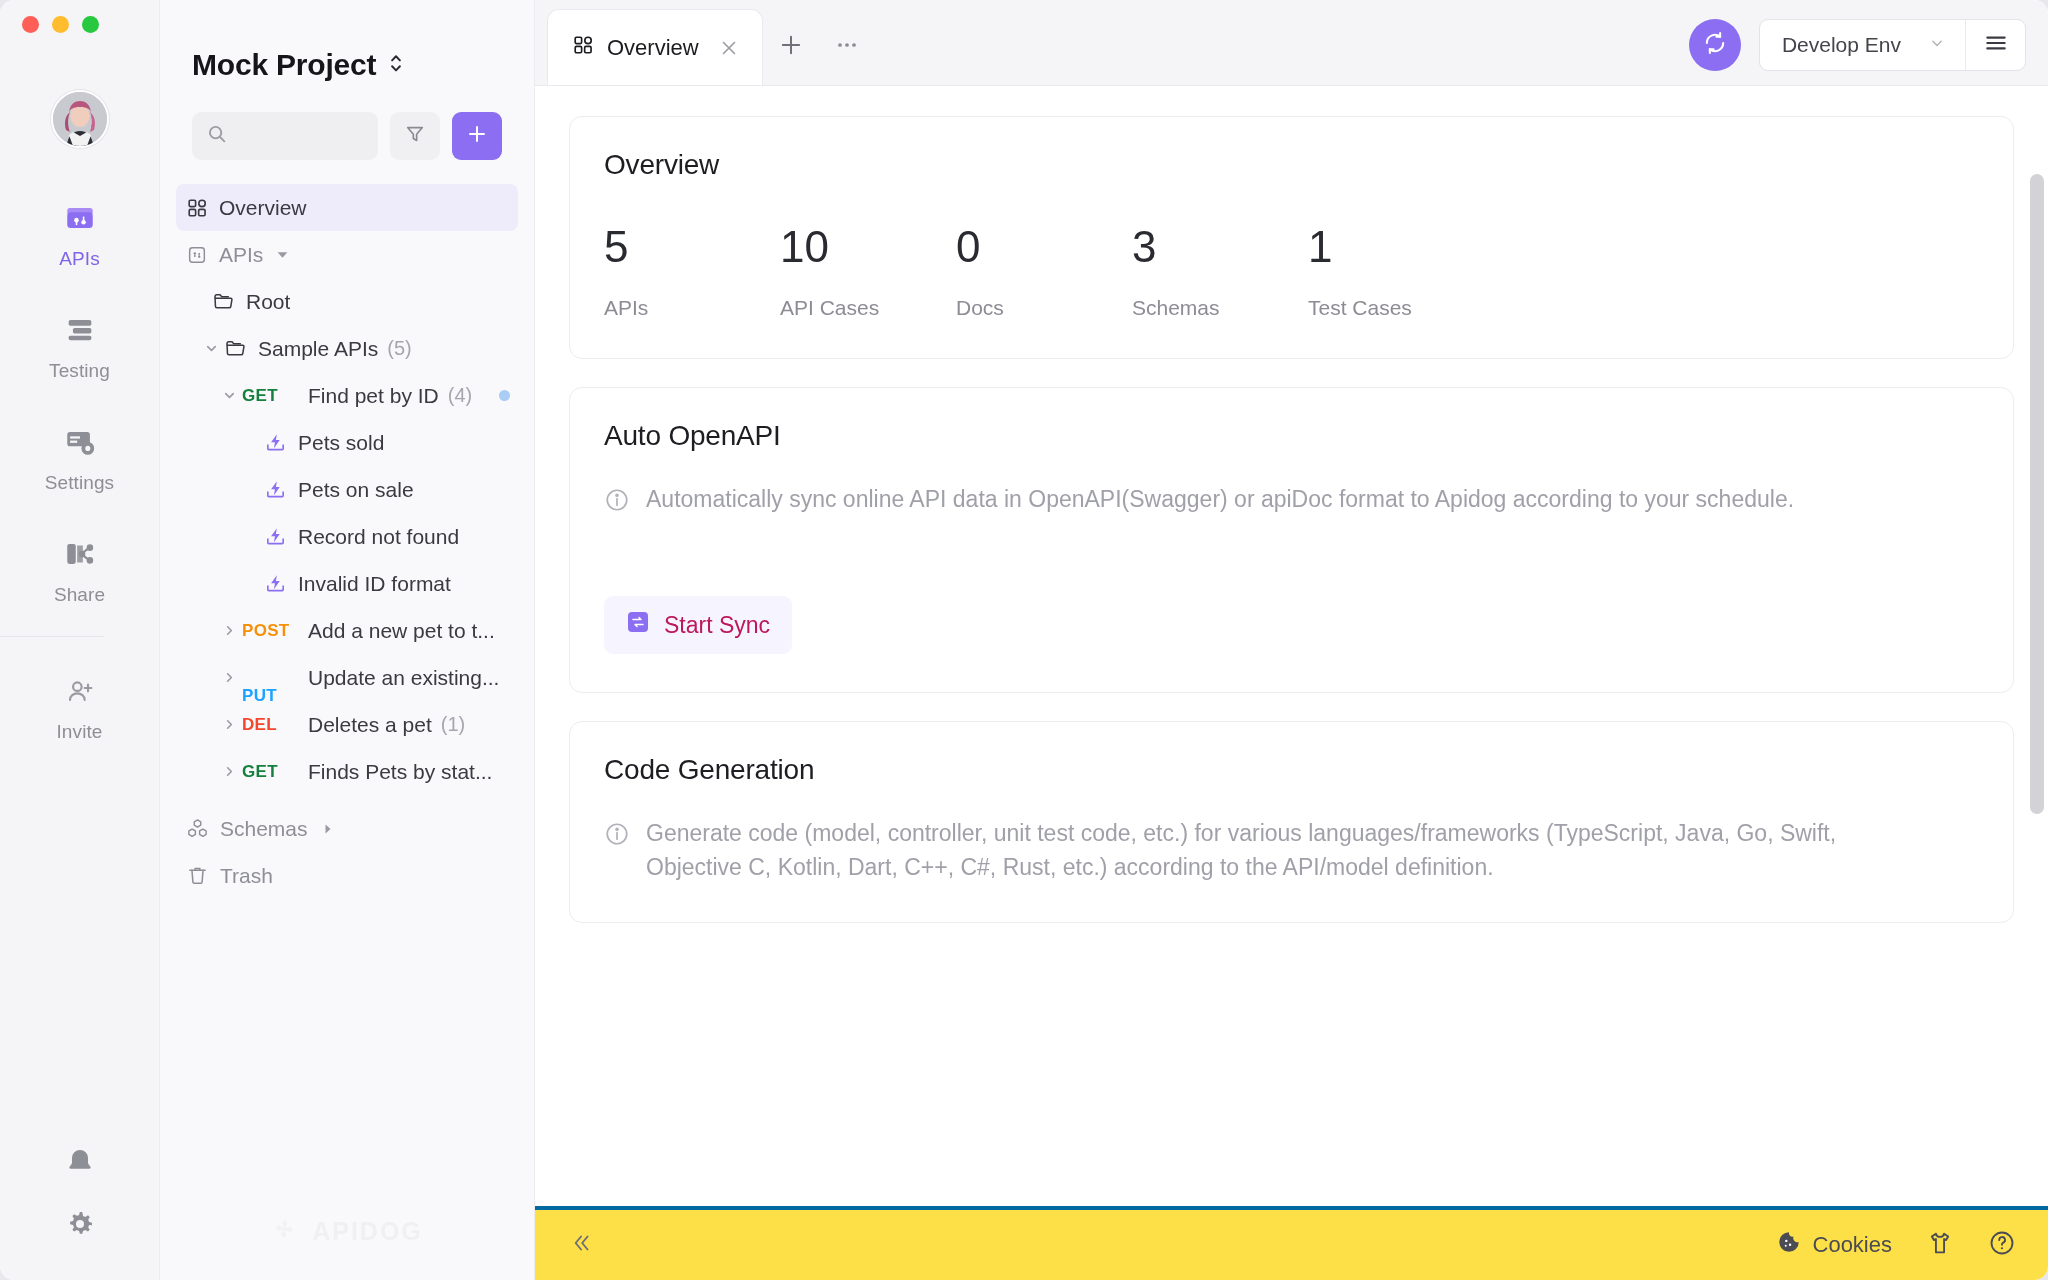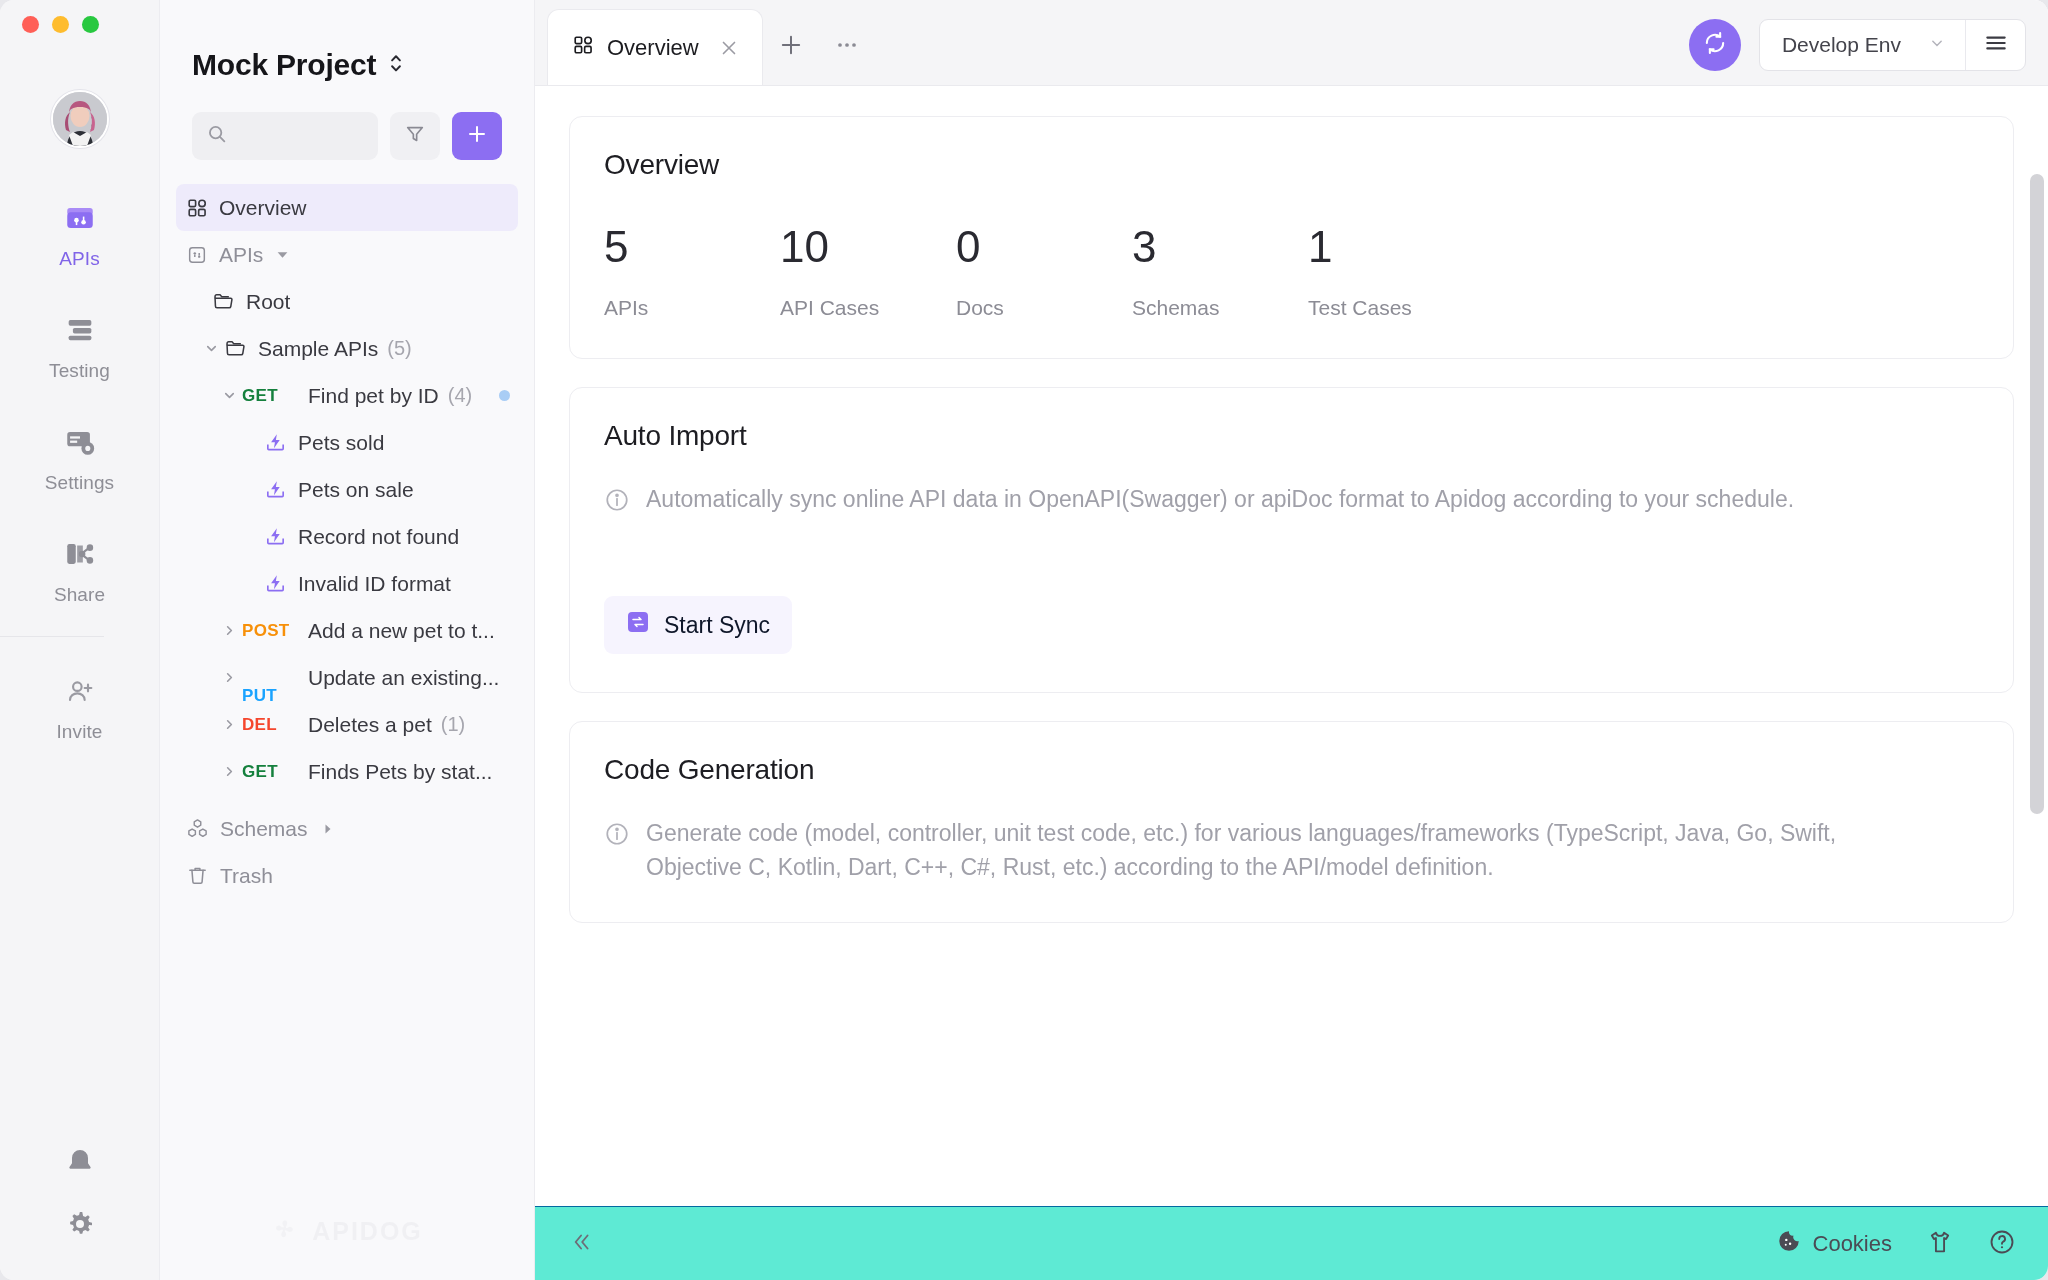--- a/index.html
+++ b/index.html
@@ -198,28 +198,28 @@
   .stat .num { font-size: 44px; color: #2a2a31; font-weight: 400; line-height: 1; }
   .stat .cap { font-size: 21px; color: #8c8c95; margin-top: 27px; }
 
   .desc {
     display: flex; gap: 16px; margin-top: 30px;
     font-size: 23px; line-height: 1.48; color: #a0a0a9; max-width: 1290px;
   }
   .desc .i { flex: none; margin-top: 5px; }
   .ghost-btn {
     display: inline-flex; align-items: center; gap: 14px;
-    background: #f6f4fe; color: #0f172a; border-radius: 9px;
+    background: #f6f4fe; color: #be185d; border-radius: 9px;
     padding: 14px 22px; font-size: 23px; cursor: pointer; border: none;
     font-family: inherit;
   }
   .btn-wrap { margin-top: 74px; }
 
   .statusbar {
-    height: 74px; background: #5eead4; border-top: 1px solid #0369a1;
+    height: 74px; background: #fde047; border-top: 4px solid #0369a1;
     display: flex; align-items: center; padding: 0 32px; flex: none;
   }
   .sb-left { display: flex; align-items: center; gap: 8px; cursor: pointer; color: #6d6d77; }
   .sb-right { margin-left: auto; display: flex; align-items: center; gap: 34px; }
   .sb-item {
     display: flex; align-items: center; gap: 11px; cursor: pointer;
     font-size: 22px; color: #4b4b54;
   }
 
   
@@ -649,21 +649,21 @@
             <div class="cap">Schemas</div>
           </div>
           <div class="stat">
             <div class="num">1</div>
             <div class="cap">Test Cases</div>
           </div>
         </div>
       </div>
 
       <div class="card">
-        <h2>Auto Import</h2>
+        <h2>Auto OpenAPI</h2>
         <div class="desc">
           <span class="i">
             <svg width="26" height="26" viewBox="0 0 24 24" fill="none" stroke="#b2b2ba" stroke-width="1.6">
               <circle cx="12" cy="12" r="9"></circle>
                 <path d="M12 10.8v6" stroke-linecap="round"></path>
                 <circle cx="12" cy="7.6" r=".9" fill="#b2b2ba"></circle>
             </svg>
           </span>
           <span>Automatically sync online API data in OpenAPI(Swagger) or apiDoc format to Apidog according to your schedule.</span>
         </div>

